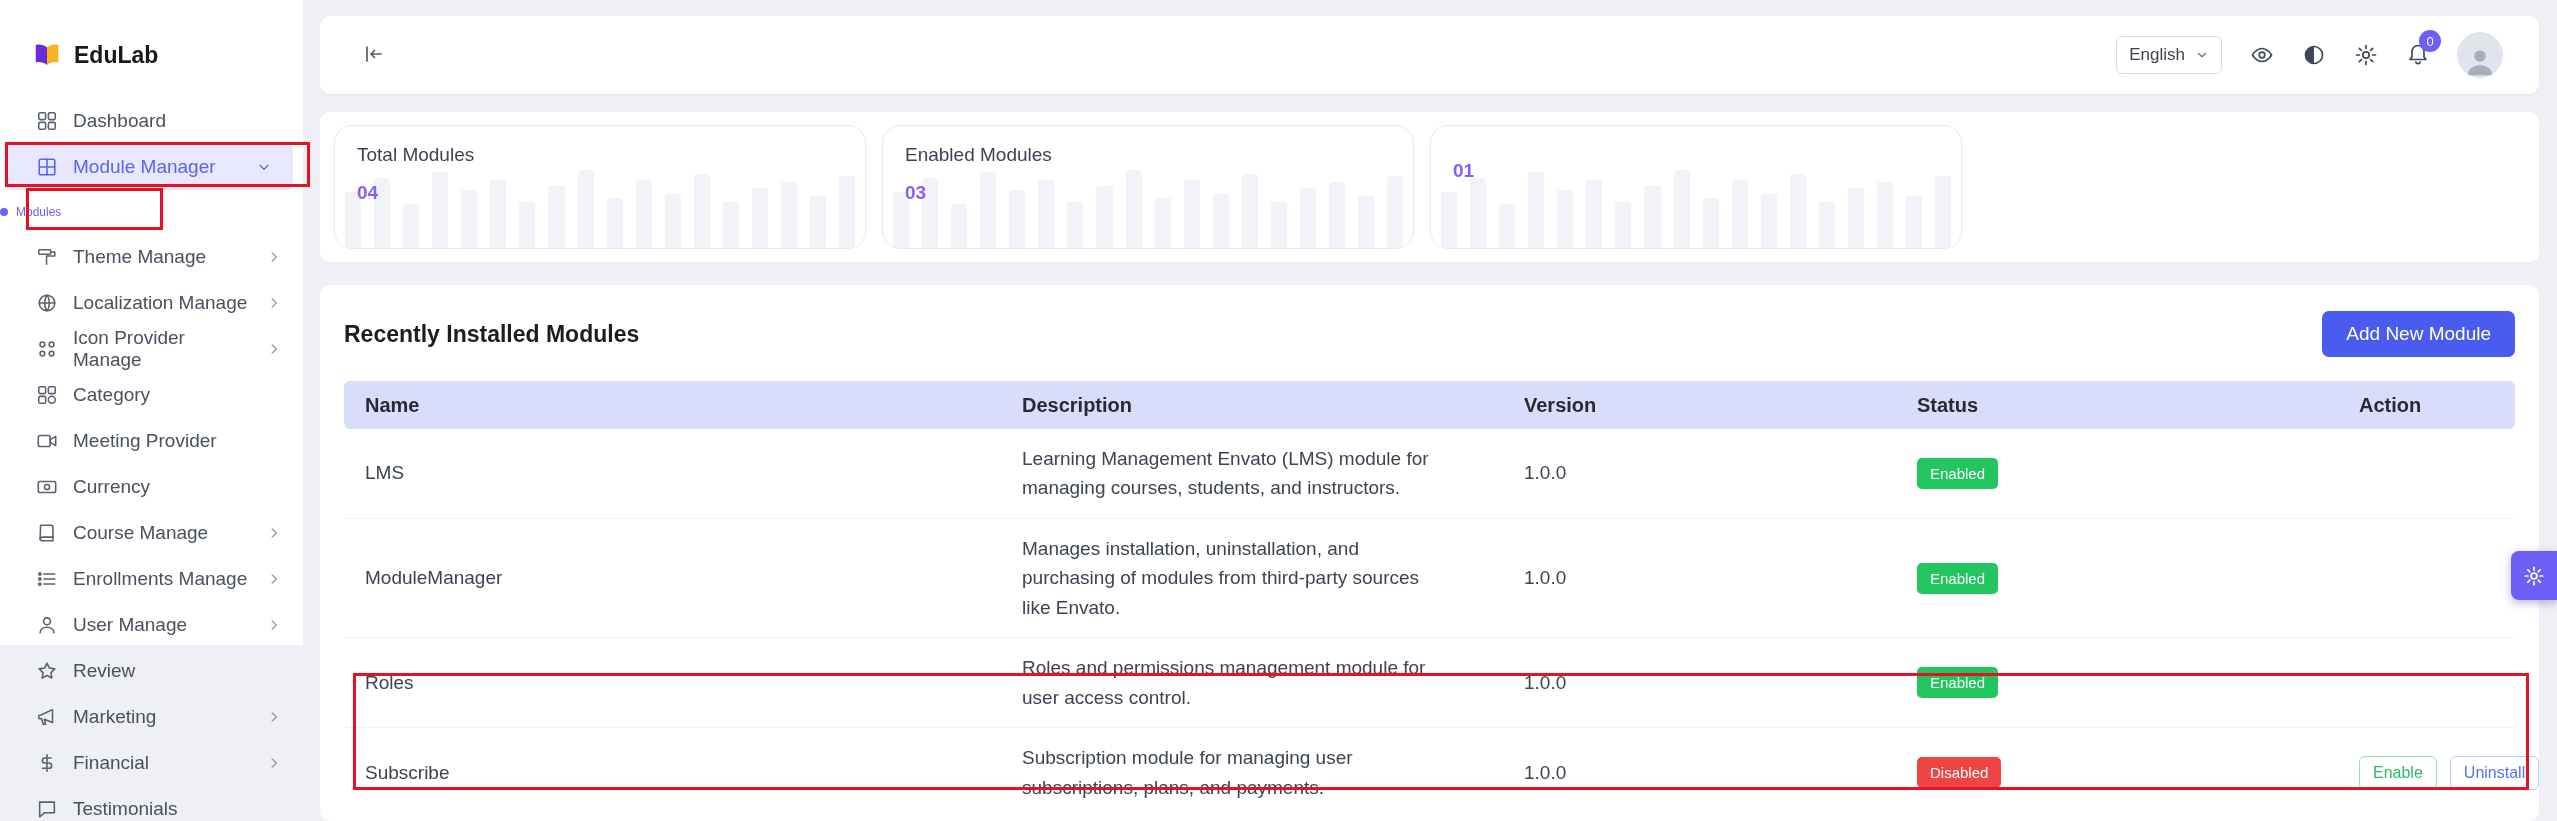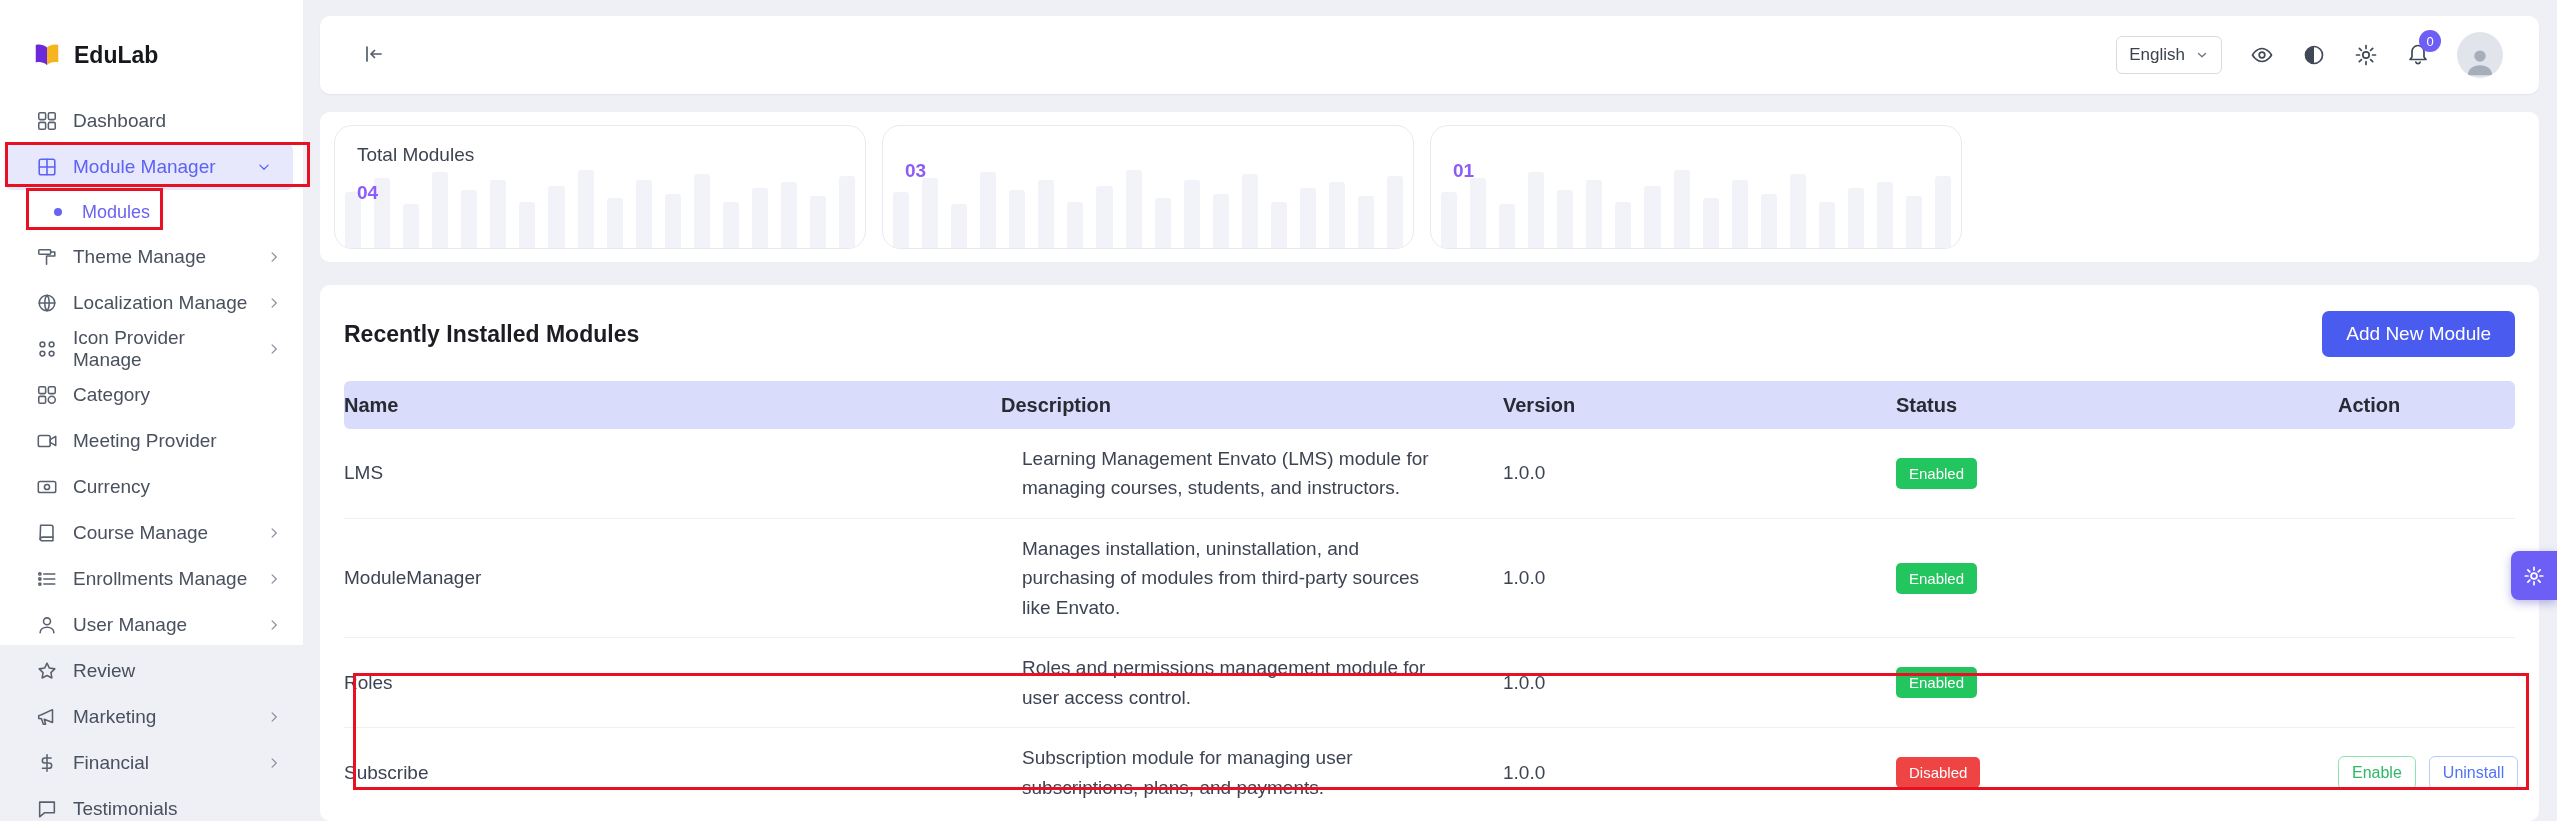--- a/index.html
+++ b/index.html
@@ -14,21 +14,21 @@
   
   .sidebar { position:absolute; left:0; top:0; width:304px; height:645px; background:#fff; z-index:2; border-right:1px solid #eef0f4; }
   .logo-row { display:flex; align-items:center; gap:12px; padding:40px 24px 28px 32px; cursor:pointer; }
   .logo-text { font-size:23px; font-weight:700; color:#16181d; }
   .menu { display:flex; flex-direction:column; }
   .menu-item { display:flex; align-items:center; gap:15px; height:46px; padding:0 20px 0 36px; color:#49505e; font-size:19px; cursor:pointer; }
   .mi-icon { width:22px; height:22px; flex:0 0 22px; color:#59616f; }
   .chev { width:18px; height:18px; margin-left:auto; color:#8b93a2; flex:0 0 18px; }
   .menu-item.active { background:#e7e8fc; color:#5b62f4; margin:0 10px 0 6px; padding-left:30px; border-radius:6px; }
   .menu-item.active .mi-icon, .menu-item.active .chev { color:#5b62f4; }
-  .sub-item { display:flex; align-items:center; gap:20px; height:44px; padding-left:54px; color:#6a63f2; font-size:18px; cursor:pointer; }
+  .sub-item { display:flex; align-items:center; gap:8px; height:44px; color:#6a63f2; font-size:12px; cursor:pointer; }
   .dot { width:8px; height:8px; border-radius:50%; background:#6a63f2; flex:0 0 8px; }
   
   .header-bar { position:absolute; left:320px; top:16px; width:2219px; height:78px; background:#fff; border-radius:10px; display:flex; align-items:center; padding:0 36px 0 40px; box-shadow:0 1px 2px rgba(16,24,40,.05); z-index:1; }
   .collapse-btn { background:none; border:none; width:26px; height:26px; color:#555e6d; cursor:pointer; }
   .collapse-btn svg { width:24px; height:24px; }
   .header-right { margin-left:auto; display:flex; align-items:center; gap:27px; }
   .lang-select { display:flex; align-items:center; gap:10px; border:1px solid #d7dbe4; border-radius:6px; padding:8px 12px; font-size:17px; color:#3b4250; cursor:pointer; }
   .lang-select svg { width:14px; height:14px; color:#6b7280; }
   .icon-btn { background:none; border:none; width:25px; height:25px; color:#414855; cursor:pointer; position:relative; }
   .icon-btn svg { width:24px; height:24px; }
@@ -43,21 +43,21 @@
   .stat-value { font-size:19px; font-weight:700; color:#8b5cf6; margin-top:16px; position:relative; z-index:1; }
   .stat-bars { position:absolute; left:10px; right:10px; bottom:0; display:flex; align-items:flex-end; gap:13px; height:82px; z-index:0; }
   .stat-bars i { flex:1; background:#f2f3f9; border-radius:3px 3px 0 0; display:block; }
   
   .modules-panel { position:absolute; left:320px; top:285px; width:2219px; height:536px; background:#fff; border-radius:10px; padding:26px 24px; z-index:1; }
   .panel-head { display:flex; align-items:center; justify-content:space-between; margin-bottom:24px; }
   .panel-title { font-size:23px; font-weight:700; color:#1b1d22; }
   .add-btn { background:#4a5cf0; color:#fff; font-size:19px; padding:12px 24px; border-radius:7px; border:none; cursor:pointer; }
   .t-row { display:grid; grid-template-columns:657px 502px 393px 442px 1fr; align-items:center; }
   .t-head { background:#d9dcfb; border-radius:6px; height:48px; font-weight:700; color:#272b33; font-size:20px; }
-  .cell { }
+  .cell { padding-left:21px; }
   .t-body .t-row { min-height:80px; border-bottom:1px solid #eef0f5; font-size:19px; color:#3c4352; }
   .t-body .t-row:last-child { border-bottom:none; }
   .desc-cell { padding:15px 70px 15px 21px; line-height:1.55; }
   .status-badge { display:inline-block; padding:7px 13px; border-radius:5px; color:#fff; font-size:15px; }
   .status-Enabled { background:#22c55e; }
   .status-Disabled { background:#ef4444; }
   .action-cell { display:flex; gap:13px; }
   .btn-outline { background:#fff; border-radius:6px; padding:7px 13px; font-size:16px; cursor:pointer; }
   .btn-enable { border:1px solid #8fe3ae; color:#2eb868; }
   .btn-uninstall { border:1px solid #b6ccfd; color:#4f74f9; }
@@ -321,20 +321,21 @@
           <i style="height:50px"></i>
           <i style="height:68px"></i>
           <i style="height:54px"></i>
           <i style="height:74px"></i>
           <i style="height:46px"></i>
           <i style="height:60px"></i>
           <i style="height:66px"></i>
           <i style="height:52px"></i>
           <i style="height:72px"></i>
         </div>
+       <div class="stat-label">Enabled Modules</div>
        <div class="stat-value">03</div>
      </div>
       <div class="stat-card">
        <div class="stat-bars">
           <i style="height:56px"></i>
           <i style="height:70px"></i>
           <i style="height:44px"></i>
           <i style="height:76px"></i>
           <i style="height:58px"></i>
           <i style="height:68px"></i>

